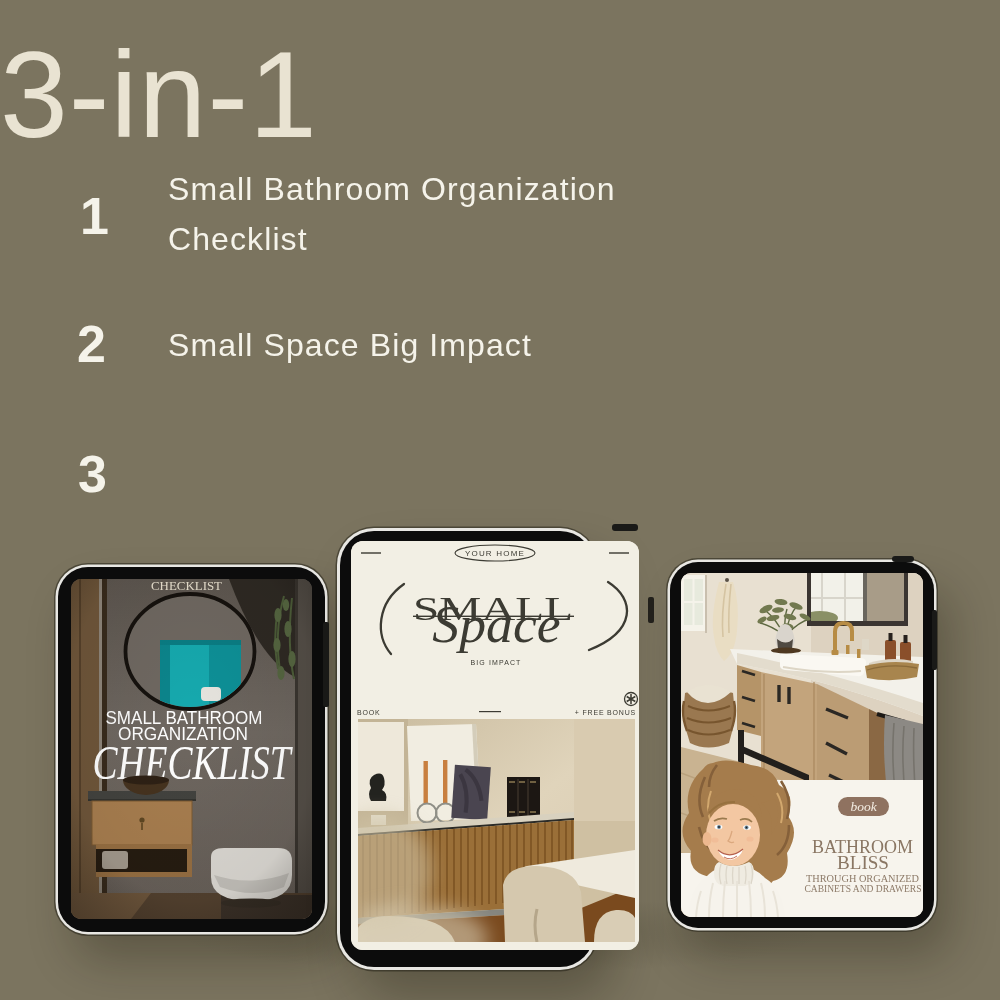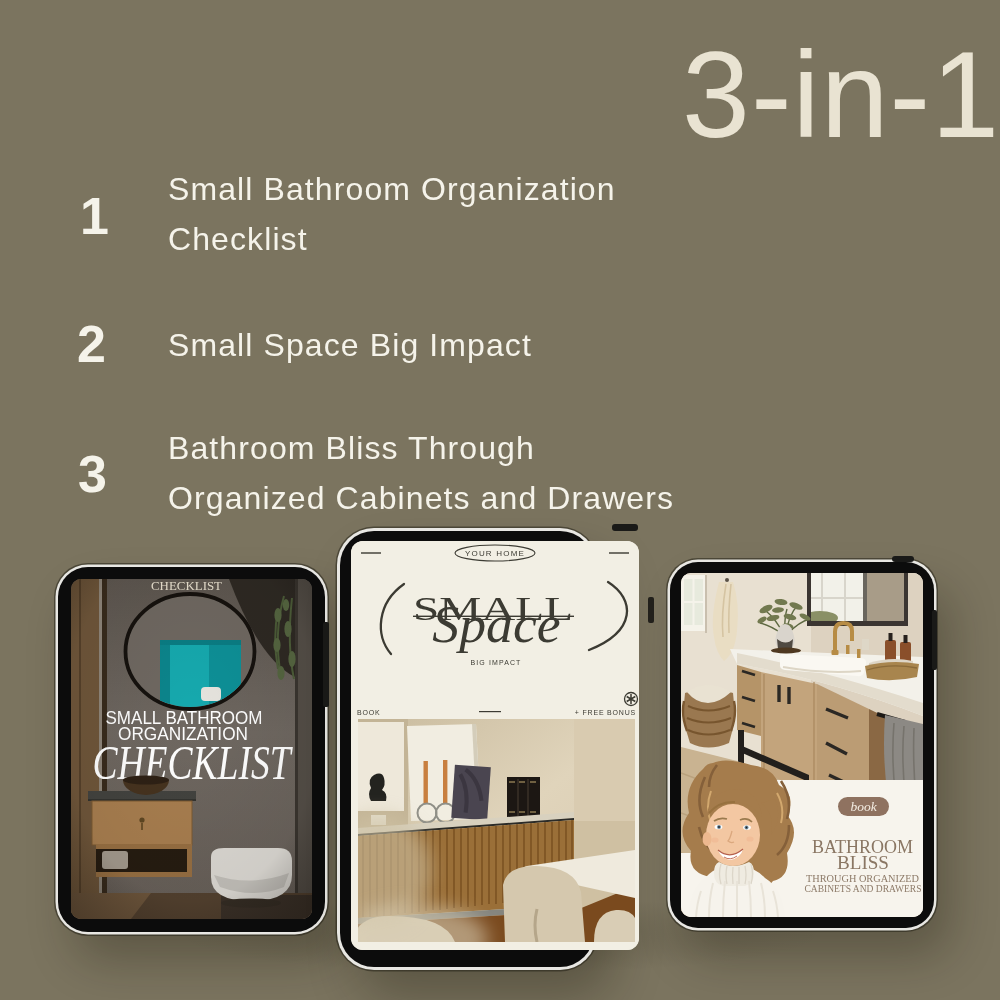--- a/index.html
+++ b/index.html
@@ -1,19 +1,19 @@
 <!DOCTYPE html>
 <html><head>
 <meta charset="utf-8">
 <style>
   html,body{margin:0;padding:0;}
   body{width:1000px;height:1000px;overflow:hidden;font-family:"Liberation Sans",sans-serif;}
   .stage{position:absolute;left:0;top:0;width:1000px;height:1000px;background:#7b745f;}
   .abs{position:absolute;}
-  .title{position:absolute;left:0;top:34px;width:1000px;text-align:right;
+  .title{position:absolute;left:0;top:34px;width:1000px;text-align:left;
     font-size:122px;line-height:1;color:#e9e3d2;letter-spacing:1px;font-weight:400;}
   .num{position:absolute;font-size:52px;font-weight:bold;color:#f5f3ea;}
   .item{position:absolute;left:168px;font-size:32px;line-height:50px;color:#f5f3ea;letter-spacing:1.1px;}
   .tablet{position:absolute;background:#0c0c0c;
     box-shadow:0 0 0 2.5px #e8e7e3, 0 0 0 4px rgba(30,28,18,.5), 16px 28px 46px rgba(25,22,10,.30);}
   .screen{position:absolute;overflow:hidden;}
 </style>
 </head>
 <body>
 <div class="stage">
@@ -25,21 +25,20 @@
   <div class="num" style="left:80px;top:186px;">1</div>
 
   <div class="item" style="top:164px;">Small Bathroom Organization<br>Checklist</div>
 
   <div class="num" style="left:77px;top:314px;">2</div>
 
   <div class="item" style="top:320px;">Small Space Big Impact</div>
 
   <div class="num" style="left:78px;top:444px;">3</div>
 
-  <div class="item" style="top:423px;">Bathroom Bliss Through<br>Organized Cabinets and Drawers</div>
 
   <div class="tablet" style="left:58px;top:567px;width:267px;height:365px;border-radius:30px;">
 
     <div class="abs" style="left:265px;top:55px;width:6px;height:85px;background:#1a1a18;border-radius:2px;"></div>
 
     <div class="screen" style="left:13px;top:12px;width:241px;height:340px;border-radius:10px;">
       <svg width="241" height="340" viewBox="0 0 241 340">
         <defs>
           <linearGradient id="lwall" x1="0" y1="0" x2="0" y2="1">
             <stop offset="0" stop-color="#5d564f"></stop>

